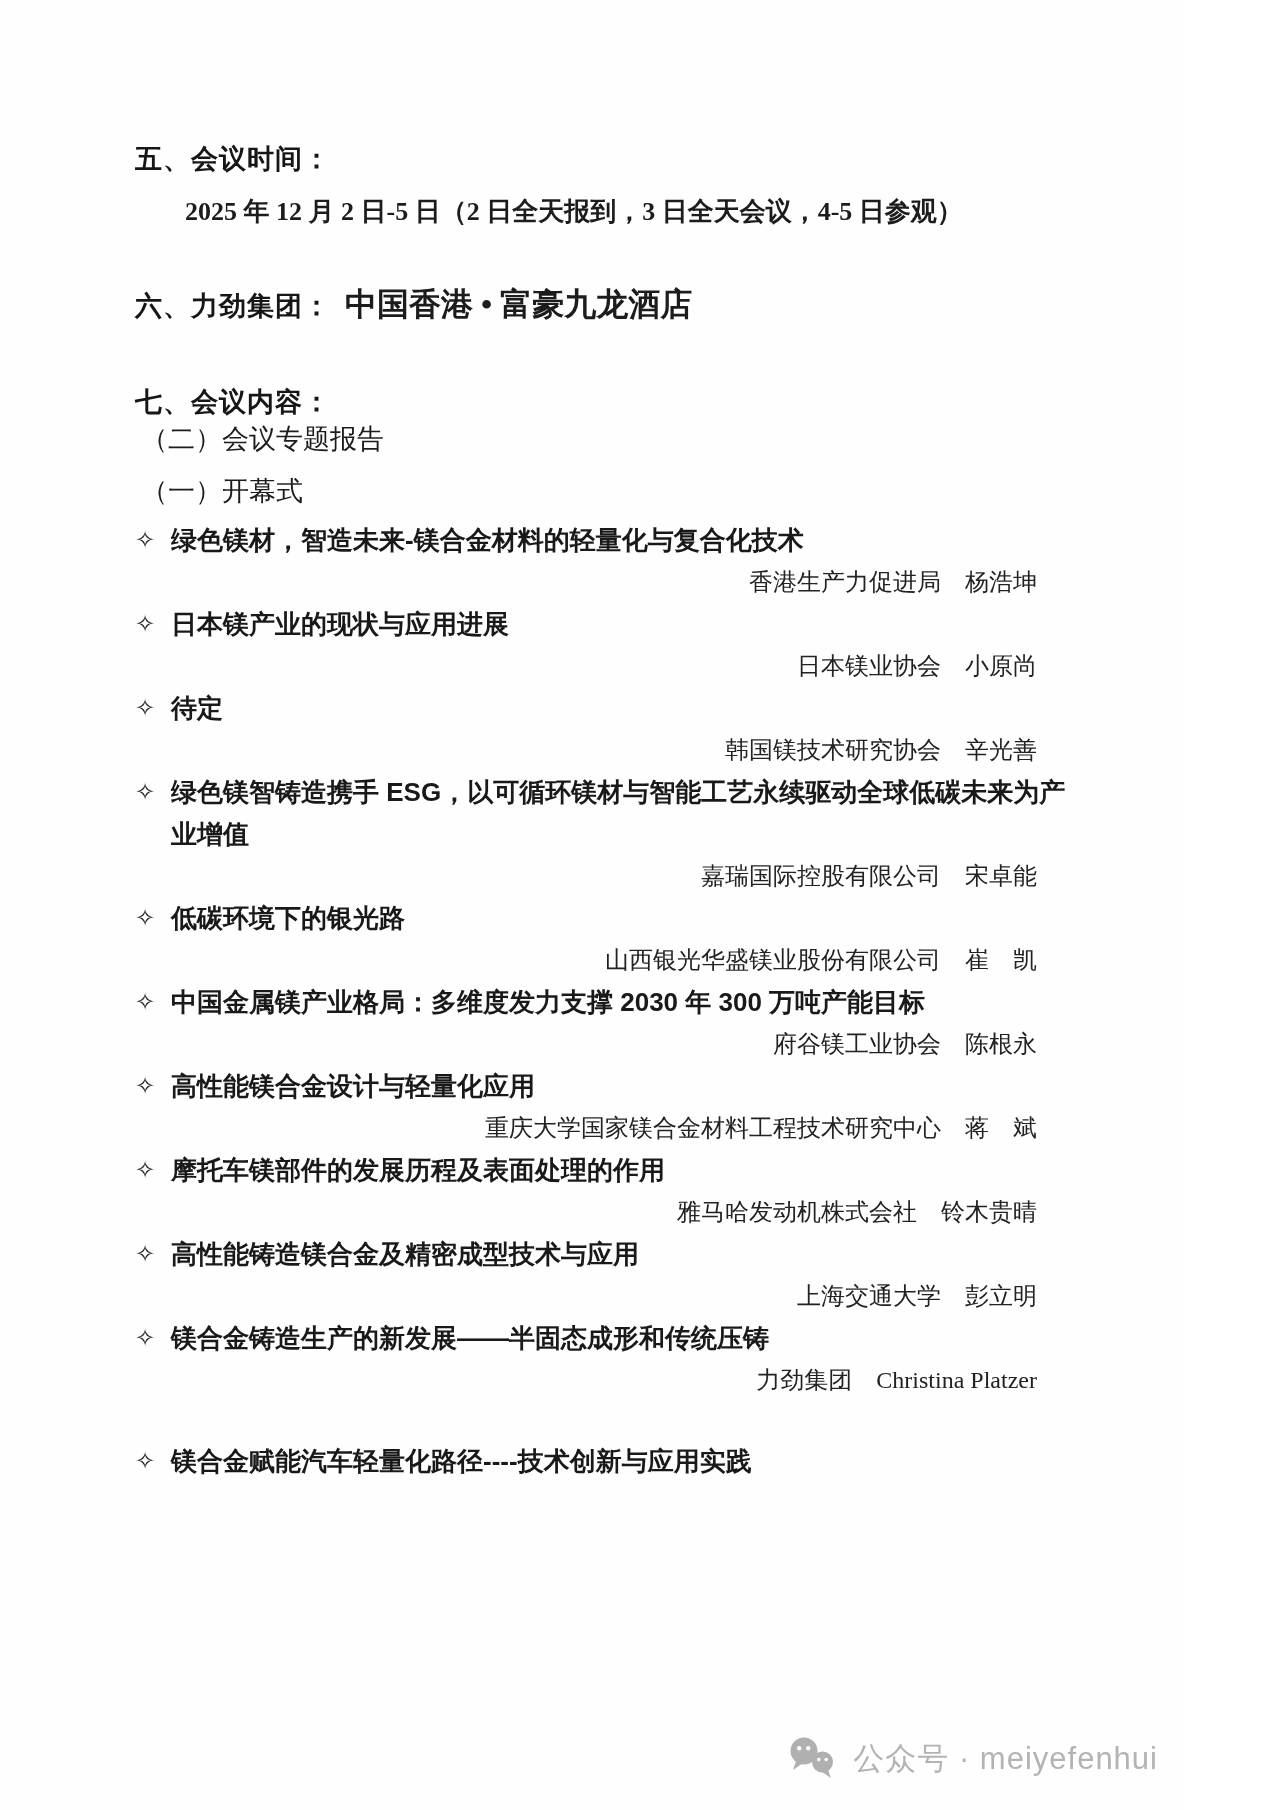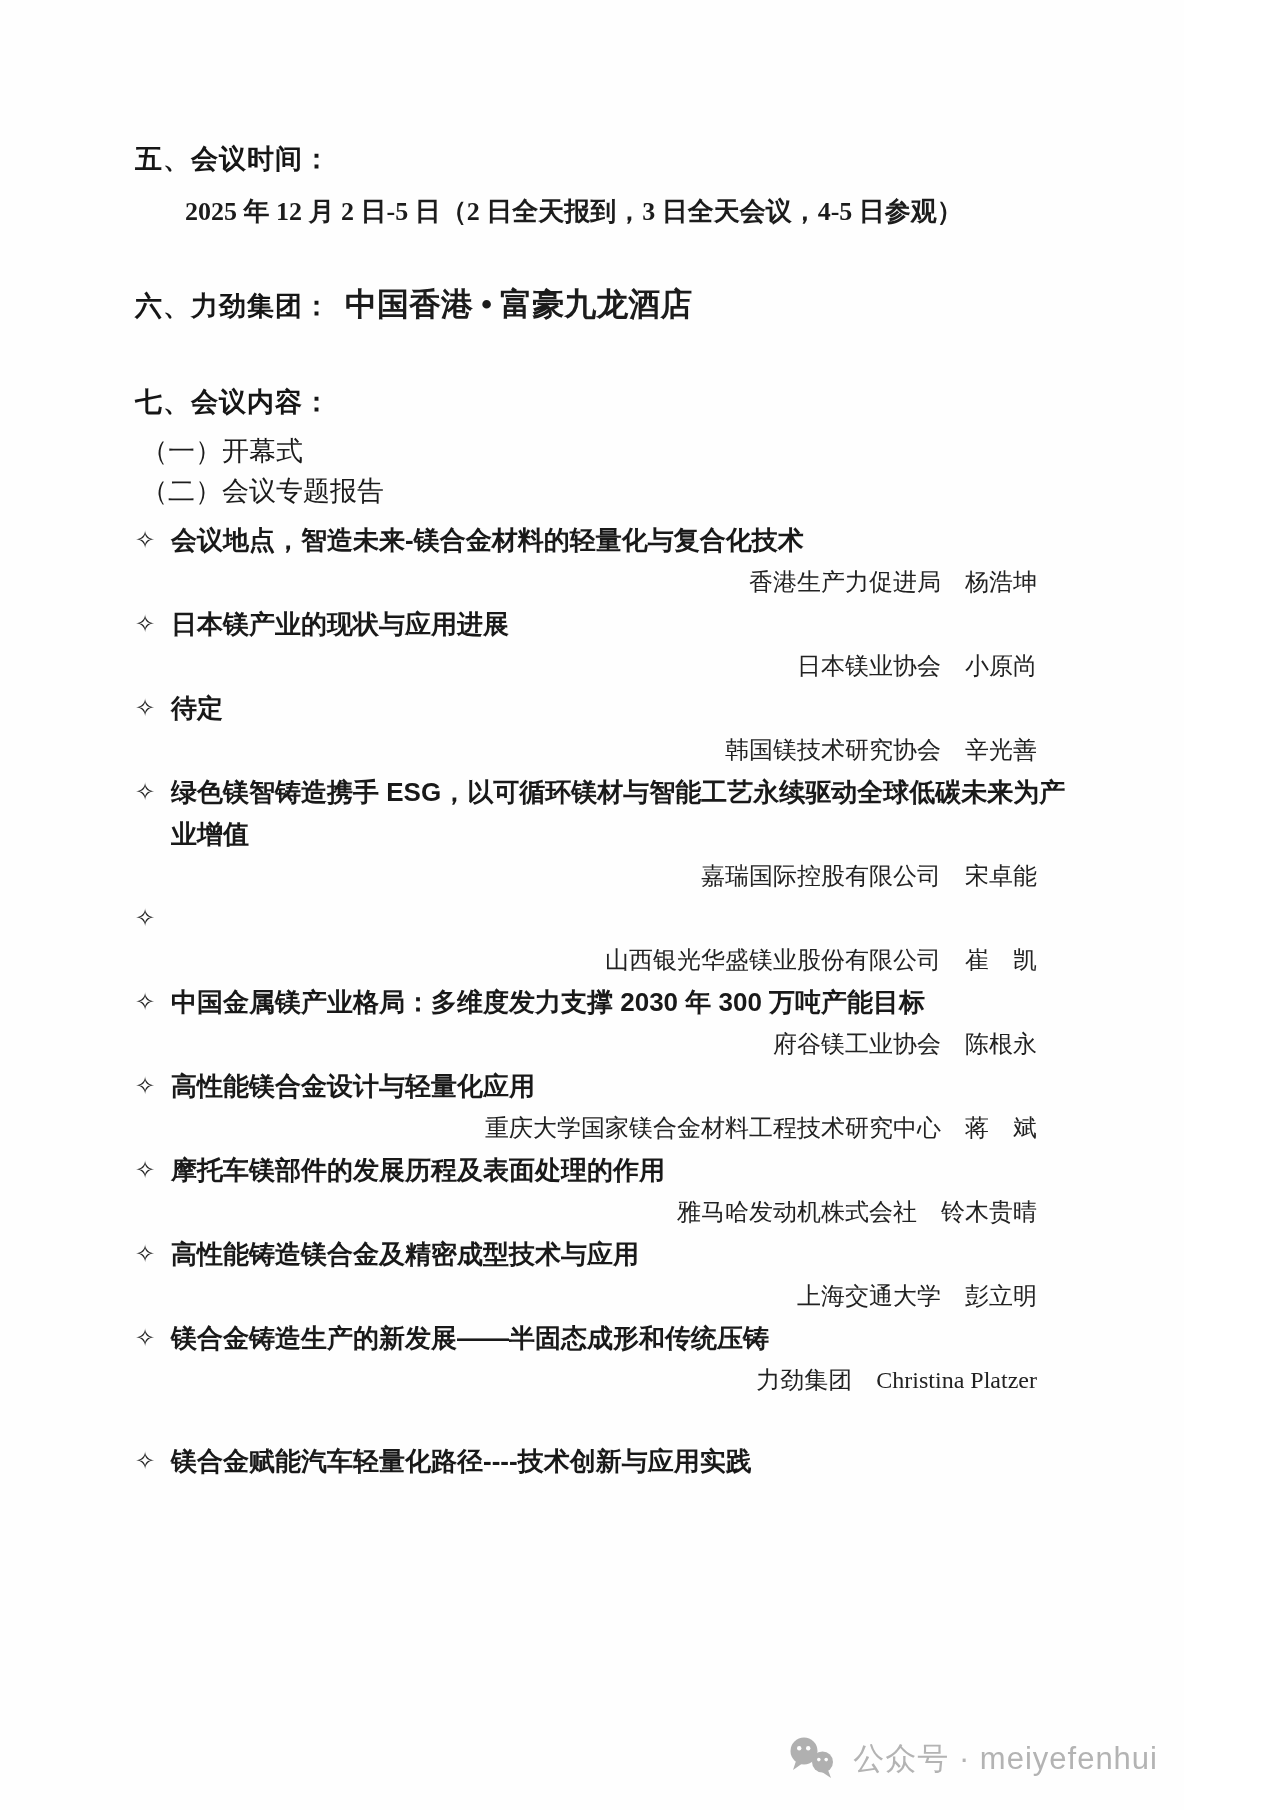--- a/index.html
+++ b/index.html
@@ -95,29 +95,29 @@
 
     <div class="sec-heading">五、会议时间：</div>
     <div class="time-detail">2025 年 12 月 2 日-5 日（2 日全天报到，3 日全天会议，4-5 日参观）</div>
 
     <div class="venue-line">
       <span class="sec-heading">六、力劲集团：</span>
       <span class="venue-detail">中国香港 • 富豪九龙酒店</span>
     </div>
 
     <div class="sec-heading content-heading">七、会议内容：</div>
+    <div class="part">（二）会议专题报告</div>
     <div class="part part-first">（一）开幕式</div>
-    <div class="part">（二）会议专题报告</div>
 
     <div class="agenda">
 
       <div class="item">
         <div class="item-title-row">
           <span class="bullet">✧</span>
-          <span class="item-title">会议地点，智造未来-镁合金材料的轻量化与复合化技术</span>
+          <span class="item-title">绿色镁材，智造未来-镁合金材料的轻量化与复合化技术</span>
         </div>
         <div class="item-speaker">香港生产力促进局　杨浩坤</div>
       </div>
 
       <div class="item">
         <div class="item-title-row">
           <span class="bullet">✧</span>
           <span class="item-title">日本镁产业的现状与应用进展</span>
         </div>
         <div class="item-speaker">日本镁业协会　小原尚</div>
@@ -135,20 +135,21 @@
         <div class="item-title-row">
           <span class="bullet">✧</span>
           <span class="item-title">绿色镁智铸造携手 ESG，以可循环镁材与智能工艺永续驱动全球低碳未来为产业增值</span>
         </div>
         <div class="item-speaker">嘉瑞国际控股有限公司　宋卓能</div>
       </div>
 
       <div class="item">
         <div class="item-title-row">
           <span class="bullet">✧</span>
+          <span class="item-title">低碳环境下的银光路</span>
         </div>
         <div class="item-speaker">山西银光华盛镁业股份有限公司　崔　凯</div>
       </div>
 
       <div class="item">
         <div class="item-title-row">
           <span class="bullet">✧</span>
           <span class="item-title">中国金属镁产业格局：多维度发力支撑 2030 年 300 万吨产能目标</span>
         </div>
         <div class="item-speaker">府谷镁工业协会　陈根永</div>

